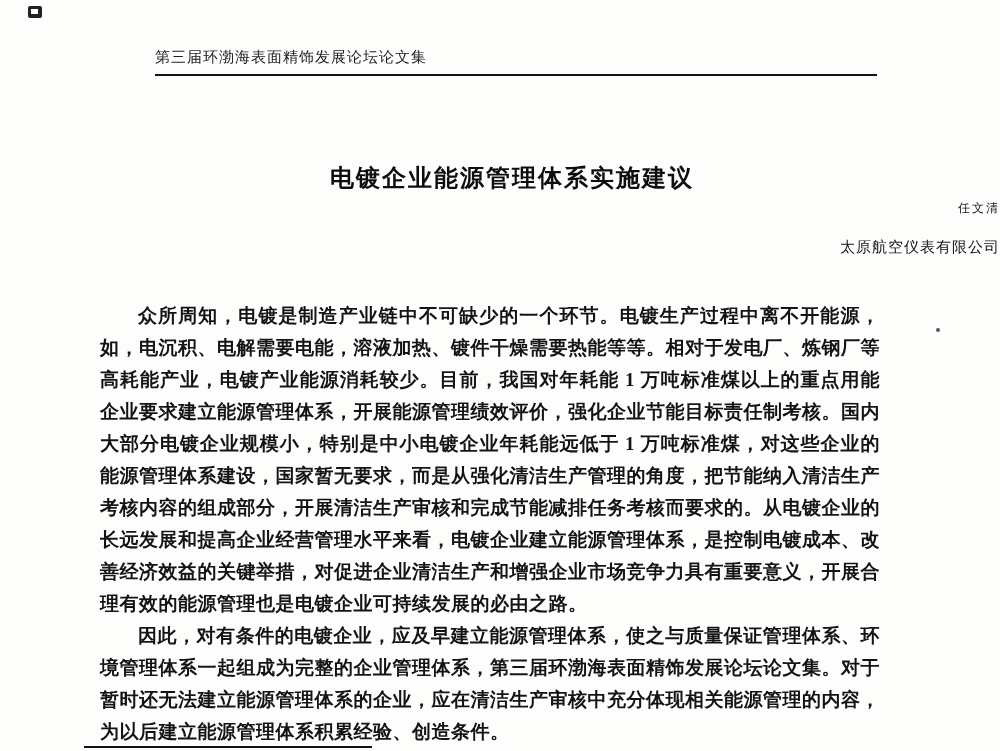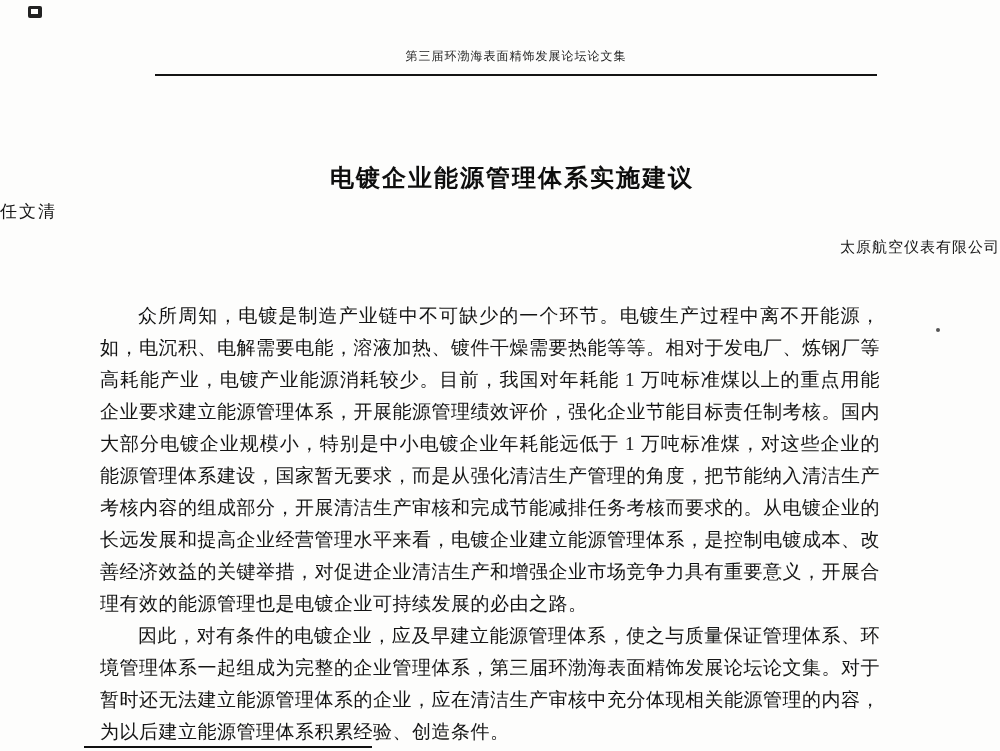--- a/index.html
+++ b/index.html
@@ -43,22 +43,22 @@
     width: 4px;
     height: 4px;
     border-radius: 50%;
     background: #555;
   }
   .header-band {
     position: absolute;
     top: 48px;
     left: 155px;
     right: 123px;
-    text-align: center;
-    font-size: 12px;
+    text-align: left;
+    font-size: 15px;
     letter-spacing: 1px;
     color: #1c1c1c;
   }
   .header-rule {
     position: absolute;
     top: 74px;
     left: 155px;
     right: 123px;
     height: 2px;
     background: #141414;
@@ -73,22 +73,22 @@
     font-size: 24px;
     font-weight: bold;
     letter-spacing: 2px;
     color: #0e0e0e;
   }
   .author {
     position: absolute;
     top: 200px;
     left: 0;
     width: 100%;
-    text-align: left;
-    font-size: 17px;
+    text-align: right;
+    font-size: 12px;
     letter-spacing: 2px;
   }
   .affiliation {
     position: absolute;
     top: 238px;
     left: 0;
     width: 100%;
     text-align: right;
     font-size: 15px;
     letter-spacing: 1px;
@@ -100,20 +100,21 @@
     width: 780px;
   }
   .body-text p {
     margin: 0;
     text-indent: 2em;
     font-size: 19px;
     line-height: 32px;
     text-align: justify;
     letter-spacing: 0.5px;
     color: #141414;
+    font-weight: bold;
   }
   .bottom-rule {
     position: absolute;
     left: 84px;
     bottom: 3px;
     width: 288px;
     height: 2px;
     background: #111;
   }
 </style>

